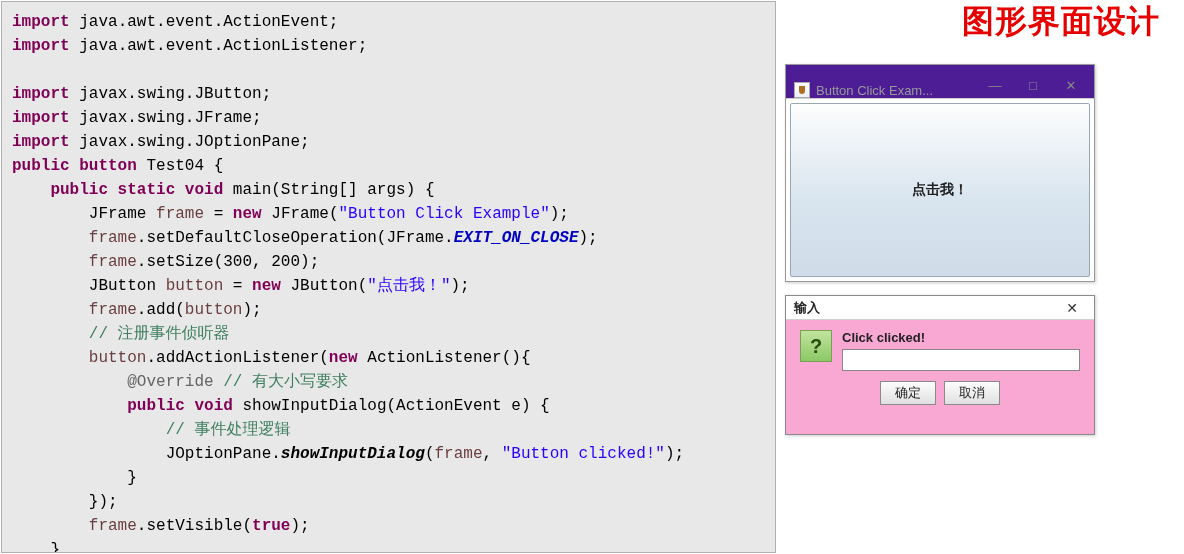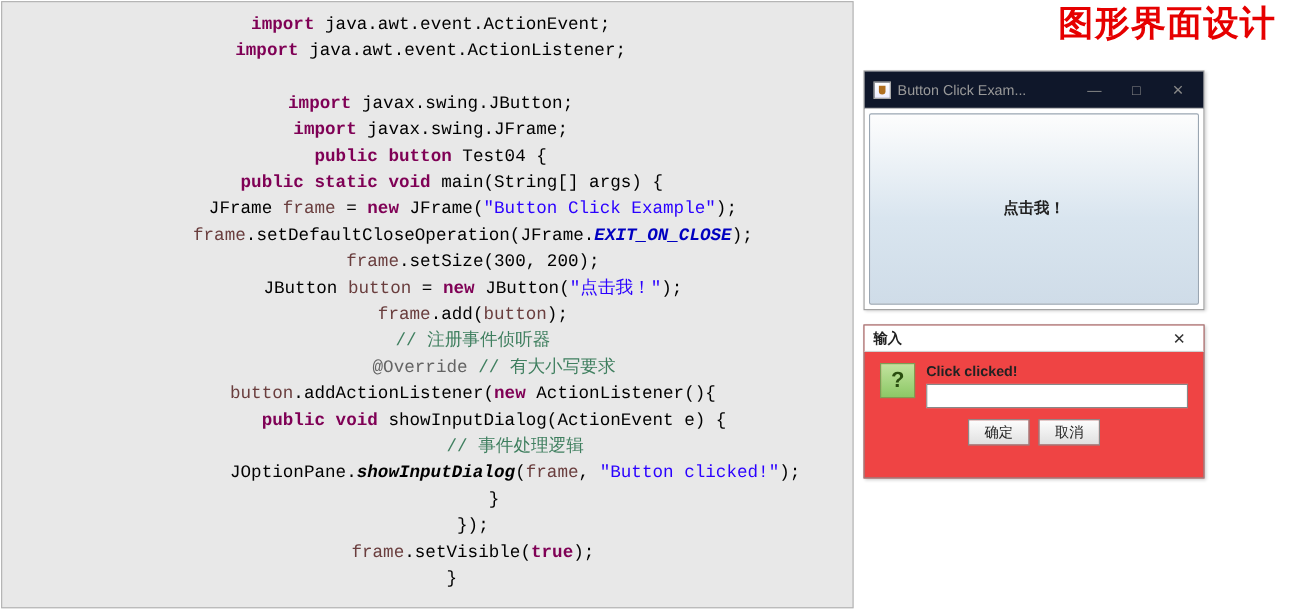--- a/index.html
+++ b/index.html
@@ -20,21 +20,20 @@
       background: #e8e8e8;
       border: 1px solid #b0b0b0;
       padding: 8px 4px 8px 10px;
       overflow: hidden;
     }
     .code-line {
       white-space: pre;
       line-height: 1.5;
       font-family: Consolas, "Courier New", monospace;
       color: #000;
-      text-align: center;
     }
     .kw { color: #7f0055; font-weight: bold; }
     .str { color: #2a00ff; }
     .cmt { color: #3f7f5f; }
     .ann { color: #646464; }
     .staticcall { font-style: italic; font-weight: bold; }
     .type { color: #000; }
     .var { color: #6a3e3e; }
     .const { font-style: italic; font-weight: bold; color: #0000c0; }
 
@@ -54,24 +53,24 @@
       left: 785px;
       top: 64px;
       width: 310px;
       height: 218px;
       background: #fff;
       border: 1px solid #9a9a9a;
       box-shadow: 1px 1px 3px rgba(0,0,0,0.2);
     }
     .frame-titlebar {
       height: 34px;
-      background: #0f172a;
+      background: #4c1d95;
       border-bottom: 1px solid #d0d0d0;
       display: flex;
-      align-items: center;
+      align-items: flex-end;
       padding: 0 4px 0 8px;
       font-family: "Segoe UI", Tahoma, sans-serif;
       font-size: 13px;
       color: #888;
     }
     .java-icon {
       width: 16px;
       height: 16px;
       margin-right: 6px;
       flex-shrink: 0;
@@ -119,21 +118,21 @@
       font-weight: bold;
       color: #222;
     }
 
     .dialog-window {
       position: absolute;
       left: 785px;
       top: 295px;
       width: 310px;
       height: 140px;
-      background: #ef4444;
+      background: #f9a8d4;
       border: 1px solid #8a8a8a;
       box-shadow: 1px 1px 3px rgba(0,0,0,0.2);
     }
     .dialog-titlebar {
       height: 24px;
       background: #fff;
       border-bottom: 1px solid #d0d0d0;
       display: flex;
       align-items: center;
       padding: 0 4px 0 8px;
@@ -217,30 +216,31 @@
   </style>
 </head>
 <body>
 
 <div class="code-pane">
   <div class="code-line"><span class="kw">import</span> <span>java.awt.event.ActionEvent</span>;</div>
   <div class="code-line"><span class="kw">import</span> <span>java.awt.event.ActionListener</span>;</div>
   <div class="code-line"> </div>
   <div class="code-line"><span class="kw">import</span> <span>javax.swing.JButton</span>;</div>
   <div class="code-line"><span class="kw">import</span> <span>javax.swing.JFrame</span>;</div>
+  <div class="code-line"><span class="kw">import</span> <span>javax.swing.JOptionPane</span>;</div>
   <div class="code-line"><span class="kw">public button</span> <span>Test04</span> {</div>
   <div class="code-line">    <span class="kw">public static void</span> <span>main(String[] args)</span> {</div>
   <div class="code-line">        <span class="type">JFrame</span> <span class="var">frame</span> = <span class="kw">new</span> <span class="type">JFrame</span>(<span class="str">"Button Click Example"</span>);</div>
   <div class="code-line">        <span class="var">frame</span>.setDefaultCloseOperation(JFrame.<span class="const">EXIT_ON_CLOSE</span>);</div>
   <div class="code-line">        <span class="var">frame</span>.setSize(<span>300, 200</span>);</div>
   <div class="code-line">        <span class="type">JButton</span> <span class="var">button</span> = <span class="kw">new</span> <span class="type">JButton</span>(<span class="str">"点击我！"</span>);</div>
   <div class="code-line">        <span class="var">frame</span>.add(<span class="var">button</span>);</div>
   <div class="code-line">        <span class="cmt">// 注册事件侦听器</span></div>
+  <div class="code-line">        <span class="var">button</span>.addActionListener(<span class="kw">new</span> ActionListener(){</div>
   <div class="code-line">            <span class="ann">@Override</span> <span class="cmt">// 有大小写要求</span></div>
-  <div class="code-line">        <span class="var">button</span>.addActionListener(<span class="kw">new</span> ActionListener(){</div>
   <div class="code-line">            <span class="kw">public void</span> <span>showInputDialog(ActionEvent e)</span> {</div>
   <div class="code-line">                <span class="cmt">// 事件处理逻辑</span></div>
   <div class="code-line">                JOptionPane.<span class="staticcall">showInputDialog</span>(<span class="var">frame</span>, <span class="str">"Button clicked!"</span>);</div>
   <div class="code-line">            }</div>
   <div class="code-line">        });</div>
   <div class="code-line">        <span class="var">frame</span>.setVisible(<span class="kw">true</span>);</div>
   <div class="code-line">    }</div>
 
 </div>
 

